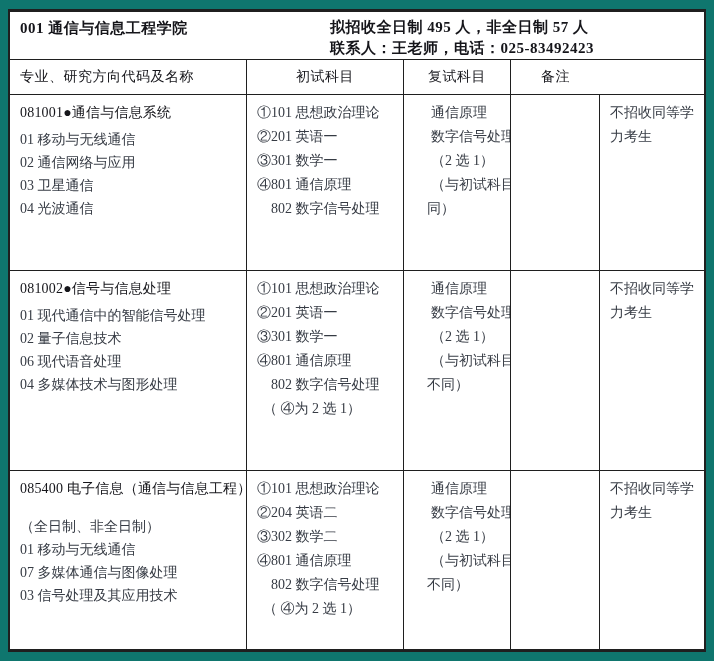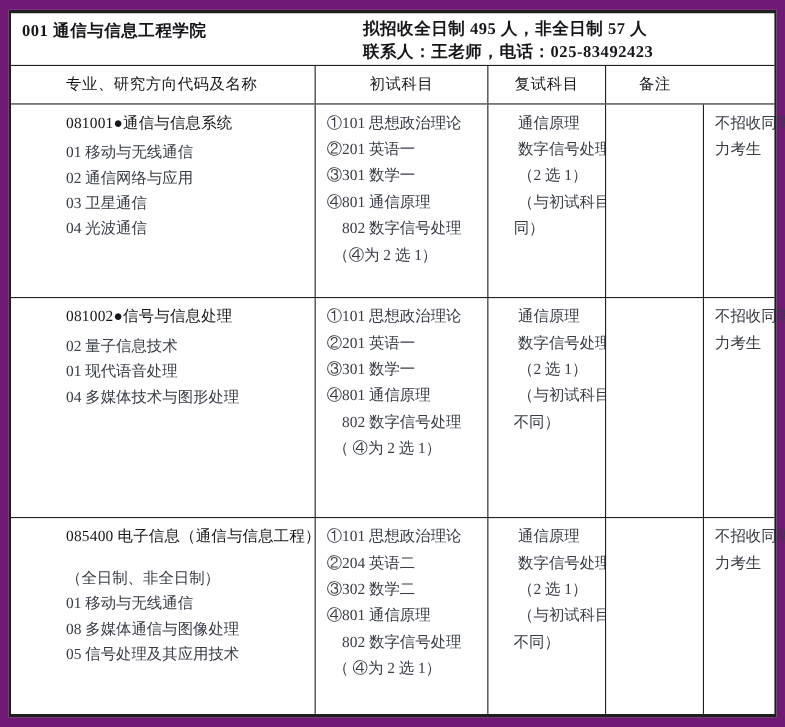--- a/index.html
+++ b/index.html
@@ -7,21 +7,21 @@
     --body:#363b44;
     --border:#1f1f1f;
   }
   *{box-sizing:border-box;margin:0;padding:0;}
   html,body{width:714px;height:661px;background:#ffffff;}
   body{
     font-family:"Liberation Serif","DejaVu Serif",serif;
     color:var(--body);
     overflow:hidden;
   }
-  .page{position:relative;width:714px;height:661px;background:#701a75;}
+  .page{position:relative;width:714px;height:661px;background:#0f766e;}
   .table{
     position:absolute;left:8px;top:9px;width:698px;
     border:2px solid var(--border);
     border-top-width:3px;
     border-bottom-width:3px;
     background:#fff;
   }
   
   .head-band{
     position:relative;
@@ -35,21 +35,20 @@
   }
   .head-right{
     position:absolute;left:320px;top:5px;
     font-weight:700;font-size:15px;color:var(--ink);
   }
   .head-right .hline{height:21px;line-height:21px;letter-spacing:0.5px;}
   
   .tr{
     display:grid;
     grid-template-columns:237px 157px 107px 89px 108px;
-    padding-left:40px;
   }
   .td{
     border-right:1px solid var(--border);
     padding:6px 4px 0 10px;
     overflow:hidden;
   }
   .td:last-child{border-right:none;}
   .tr{border-bottom:1px solid var(--border);}
   .tr:last-child{border-bottom:none;}
   
@@ -110,42 +109,42 @@
         <div class="line">02 通信网络与应用</div>
         <div class="line">03 卫星通信</div>
         <div class="line">04 光波通信</div>
       </div>
       <div class="td c2">
         <div class="line">①101 思想政治理论</div>
         <div class="line">②201 英语一</div>
         <div class="line">③301 数学一</div>
         <div class="line">④801 通信原理</div>
         <div class="line ind-a">802 数字信号处理</div>
-        <div class="line ind-b">（④为 2 选 1）</div>
       </div>
       <div class="td c3">
         <div class="line">通信原理</div>
         <div class="line">数字信号处理</div>
         <div class="line">（2 选 1）</div>
         <div class="line">（与初试科目不</div>
         <div class="line out">同）</div>
       </div>
       <div class="td c4">
         <div class="line"></div>
       </div>
       <div class="td c5">
         <div class="line">不招收同等学力考生</div>
       </div>
     </div>
 
     <div class="tr row-2">
       <div class="td c1">
         <div class="prog-title">081002●信号与信息处理</div>
+        <div class="line">01 现代通信中的智能信号处理</div>
         <div class="line">02 量子信息技术</div>
-        <div class="line">01 现代语音处理</div>
+        <div class="line">06 现代语音处理</div>
         <div class="line">04 多媒体技术与图形处理</div>
       </div>
       <div class="td c2">
         <div class="line">①101 思想政治理论</div>
         <div class="line">②201 英语一</div>
         <div class="line">③301 数学一</div>
         <div class="line">④801 通信原理</div>
         <div class="line ind-a">802 数字信号处理</div>
         <div class="line ind-b">（ ④为 2 选 1）</div>
       </div>
@@ -162,22 +161,22 @@
       <div class="td c5">
         <div class="line">不招收同等学力考生</div>
       </div>
     </div>
 
     <div class="tr row-3">
       <div class="td c1">
         <div class="prog-title">085400 电子信息（通信与信息工程）</div>
         <div class="line">（全日制、非全日制）</div>
         <div class="line">01 移动与无线通信</div>
-        <div class="line">08 多媒体通信与图像处理</div>
-        <div class="line">05 信号处理及其应用技术</div>
+        <div class="line">07 多媒体通信与图像处理</div>
+        <div class="line">03 信号处理及其应用技术</div>
       </div>
       <div class="td c2">
         <div class="line">①101 思想政治理论</div>
         <div class="line">②204 英语二</div>
         <div class="line">③302 数学二</div>
         <div class="line">④801 通信原理</div>
         <div class="line ind-a">802 数字信号处理</div>
         <div class="line ind-b">（ ④为 2 选 1）</div>
       </div>
       <div class="td c3">

